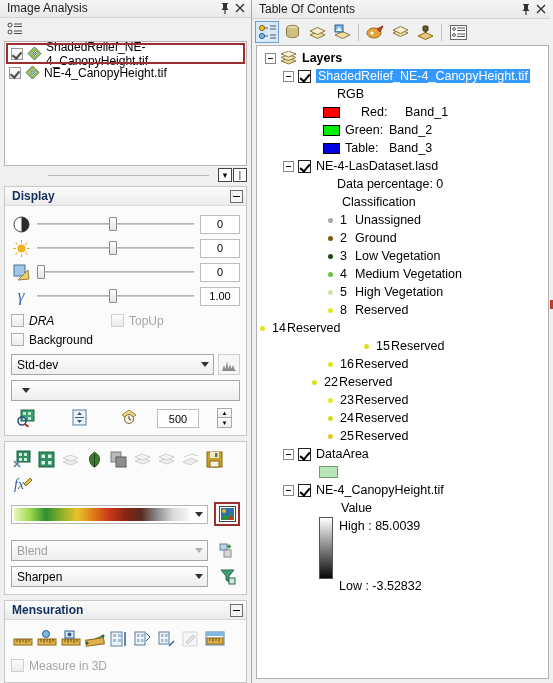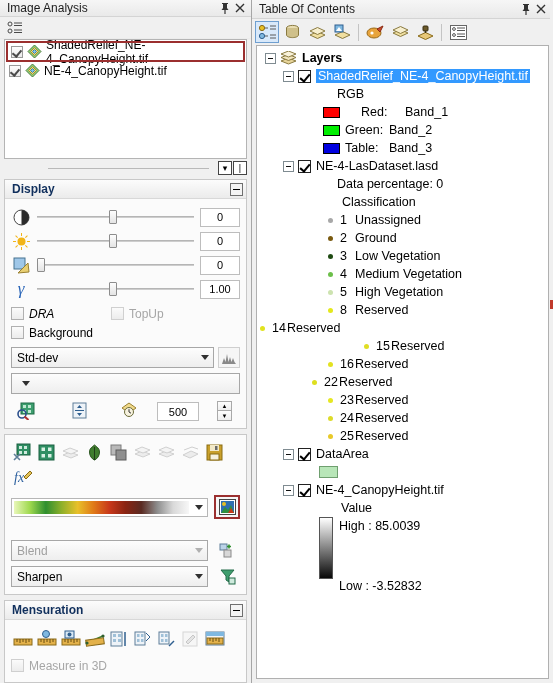--- a/index.html
+++ b/index.html
@@ -529,21 +529,21 @@
             <svg width="17" height="16" viewBox="0 0 17 16">
                 <rect x="0.5" y="0.5" width="16" height="15" fill="#fff" stroke="#444"></rect>
                 <rect x="2" y="2" width="13" height="12" fill="#2f6fb0"></rect>
                 <path d="M2 14l4-6 3 3 3-5 3 8z" fill="#2f8f3f"></path>
                 <circle cx="5" cy="5" r="2" fill="#e8c024"></circle>
                 <path d="M9 14l3-5 3 5z" fill="#c8381a"></path>
               </svg>
           </div>
         </div>
 
-        <div style="display:flex;align-items:center;gap:6px;margin-top:21px;">
+        <div style="display:flex;align-items:center;gap:6px;margin-top:14px;">
           <div class="combo dim" style="flex:1;">
             <span class="cv">Blend</span>
             <span class="arw">
                 <span class="tri dim"></span>
               </span>
           </div>
           <div class="sq-btn plain" style="width:26px;">
             <svg width="17" height="16" viewBox="0 0 17 16">
                 <rect x="1" y="1" width="7" height="6" fill="#bcd3e8" stroke="#5f7e99"></rect>
                 <rect x="5" y="7" width="7" height="7" fill="#d8d8d8" stroke="#8a8a8a"></rect>

